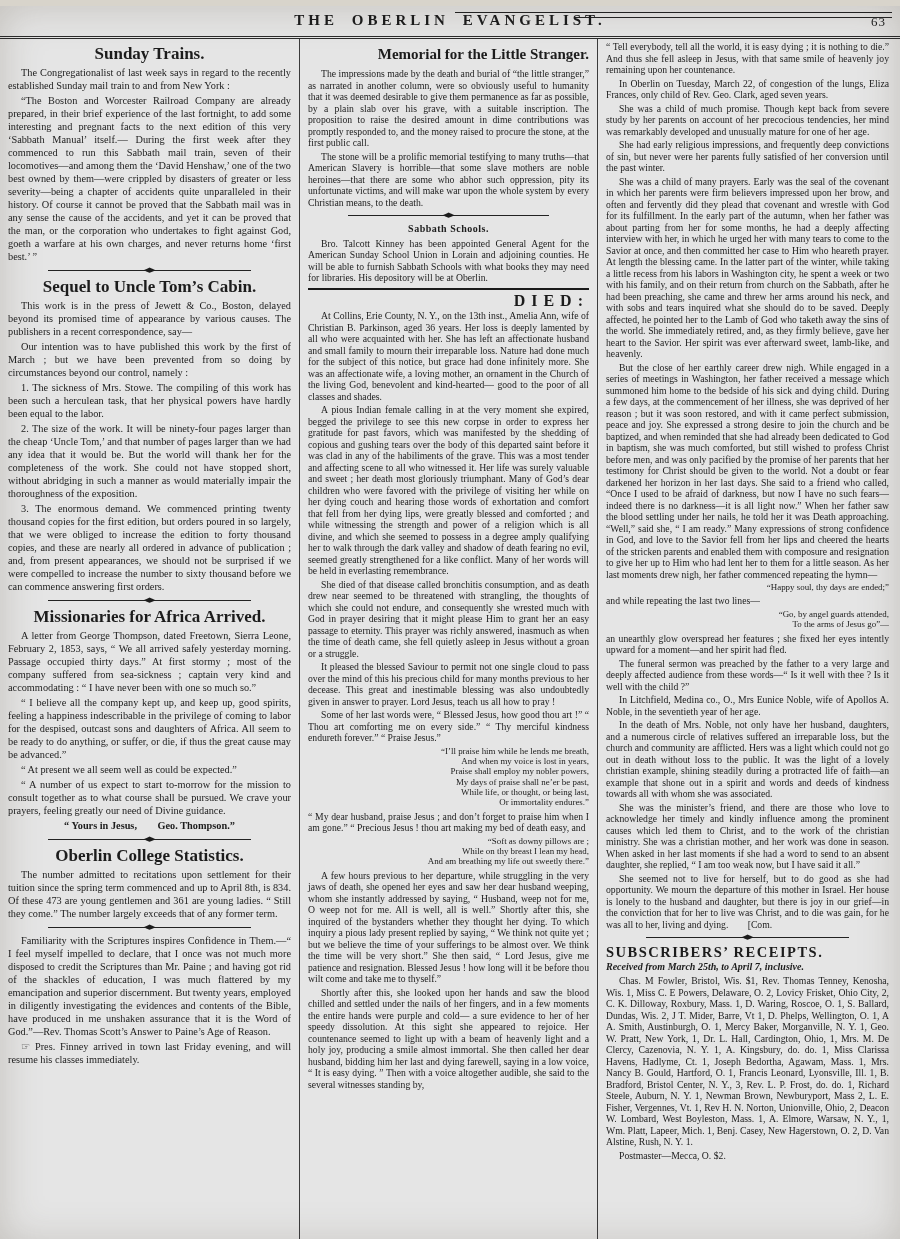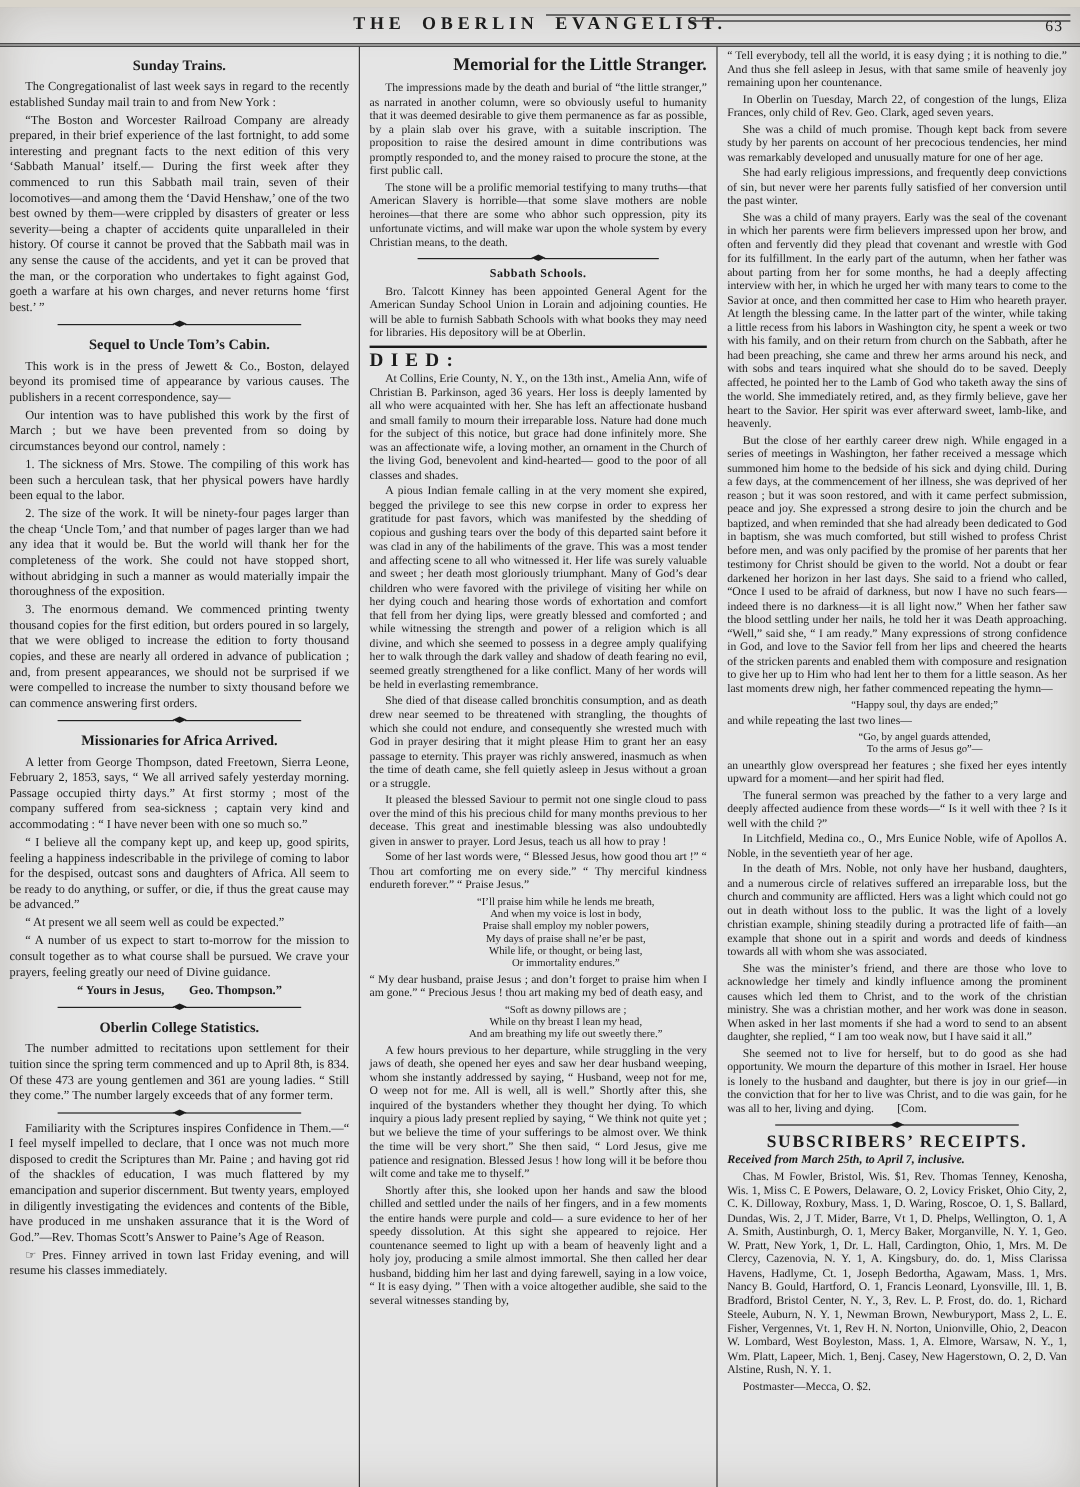--- a/index.html
+++ b/index.html
@@ -23,30 +23,30 @@
   #columns {
     display:flex; align-items:stretch;
     height:1205px; border-top:3px double #2a2a2a;
   }
   .col { overflow:hidden; padding:2px 8px 0 8px; }
   .col-0 { width:283px; font-size:10.3px; line-height:13px; }
   .col-1 { width:281px; border-left:1.5px solid #3a3a3a; font-size:9.7px; line-height:11.5px; }
   .col-2 { width:283px; border-left:1.5px solid #3a3a3a; font-size:9.7px; line-height:11.5px; }
   
   .blk { margin:0; }
-  .heading { text-align:center; font-weight:bold; font-size:12px; line-height:16px; margin:5px 0 4px 0; }
+  .heading { text-align:center; font-weight:bold; font-size:17px; line-height:16px; margin:5px 0 4px 0; }
   .heading-lg { text-align:right; font-weight:bold; font-size:15px; line-height:18px; margin:4px 0 5px 0; }
   .subheading { text-align:center; font-weight:bold; font-size:10px; margin:4px 0 3px 0; letter-spacing:.5px; }
-  .died { text-align:left; font-weight:bold; font-size:16px; letter-spacing:6px; margin:5px 0 4px 0; }
-  .receipts-heading { text-align:center; font-size:14.5px; letter-spacing:1.5px; font-weight:bold; margin:6px 0 2px 0; }
+  .died { text-align:right; font-weight:bold; font-size:16px; letter-spacing:6px; margin:5px 0 4px 0; }
+  .receipts-heading { font-size:14.5px; letter-spacing:1.5px; font-weight:bold; margin:6px 0 2px 0; }
   .receipts-sub { font-style:italic; font-weight:bold; font-size:10px; margin:0 0 3px 0; }
   .para, .para-flush { text-align:justify; margin:0 0 2px 0; }
   .para { text-indent:13px; }
   .para-flush { text-indent:0; }
-  .verse { text-align:center; font-size:.92em; margin:2px 0 3px 46px; line-height:1.16; }
+  .verse { text-align:right; font-size:.92em; margin:2px 0 3px 46px; line-height:1.16; }
   .signature { text-align:center; margin:1px 0 3px 0;font-weight:bold; }
   .divider { display:flex; align-items:center; justify-content:center; margin:4px 40px 3px 40px; }
   .divider::before, .divider::after { content:""; flex:1; border-top:1px solid #222; }
   .divider .dia { font-size:7px; line-height:7px; padding:0 2px; transform:scaleX(2.2); }
   .rule { border-top:2px solid #1a1a1a; margin:4px 0 3px 0; }
 </style>
 </head>
 <body>
 
 <div id="paper">
@@ -101,21 +101,21 @@
         <div class="blk para">Bro. Talcott Kinney has been appointed General Agent for the American Sunday School Union in Lorain and adjoining counties.  He will be able to furnish Sabbath Schools with what books they may need for libraries.  His depository will be at Oberlin.</div>
         <div class="blk rule"></div>
         <div class="blk died">DIED:</div>
         <div class="blk para">At Collins, Erie County, N. Y., on the 13th inst., Amelia Ann, wife of Christian B. Parkinson, aged 36 years.  Her loss is deeply lamented by all who were acquainted with her. She has left an affectionate husband and small family to mourn their irreparable loss.  Nature had done much for the subject of this notice, but grace had done infinitely more.  She was an affectionate wife, a loving mother, an ornament in the Church of the living God, benevolent and kind-hearted— good to the poor of all classes and shades.</div>
         <div class="blk para">A pious Indian female calling in at the very moment she expired, begged the privilege to see this new corpse in order to express her gratitude for past favors, which was manifested by the shedding of copious and gushing tears over the body of this departed saint before it was clad in any of the habiliments of the grave.  This was a most tender and affecting scene to all who witnessed it.  Her life was surely valuable and sweet ; her death most gloriously triumphant.  Many of God’s dear children who were favored with the privilege of visiting her while on her dying couch and hearing those words of exhortation and comfort that fell from her dying lips, were greatly blessed and comforted ; and while witnessing the strength and power of a religion which is all divine, and which she seemed to possess in a degree amply qualifying her to walk through the dark valley and shadow of death fearing no evil, seemed greatly strengthened for a like conflict.  Many of her words will be held in everlasting remembrance.</div>
         <div class="blk para">She died of that disease called bronchitis consumption, and as death drew near seemed to be threatened with strangling, the thoughts of which she could not endure, and consequently she wrested much with God in prayer desiring that it might please Him to grant her an easy passage to eternity.  This prayer was richly answered, inasmuch as when the time of death came, she fell quietly asleep in Jesus without a groan or a struggle.</div>
         <div class="blk para">It pleased the blessed Saviour to permit not one single cloud to pass over the mind of this his precious child for many months previous to her decease.  This great and inestimable blessing was also undoubtedly given in answer to prayer. Lord Jesus, teach us all how to pray !</div>
         <div class="blk para">Some of her last words were, “ Blessed Jesus, how good thou art !”  “ Thou art comforting me on every side.”  “ Thy merciful kindness endureth forever.”  “ Praise Jesus.”</div>
         <div class="blk verse">
           <div>“I’ll praise him while he lends me breath,</div>
-          <div>And when my voice is lost in body,</div>
+          <div>And when my voice is lost in years,</div>
           <div>Praise shall employ my nobler powers,</div>
           <div>My days of praise shall ne’er be past,</div>
           <div>While life, or thought, or being last,</div>
           <div>Or immortality endures.”</div>
         </div>
         <div class="blk para-flush">“ My dear husband, praise Jesus ; and don’t forget to praise him when I am gone.”  “ Precious Jesus ! thou art making my bed of death easy, and</div>
         <div class="blk verse">
           <div>“Soft as downy pillows are ;</div>
           <div>While on thy breast I lean my head,</div>
           <div>And am breathing my life out sweetly there.”</div>

